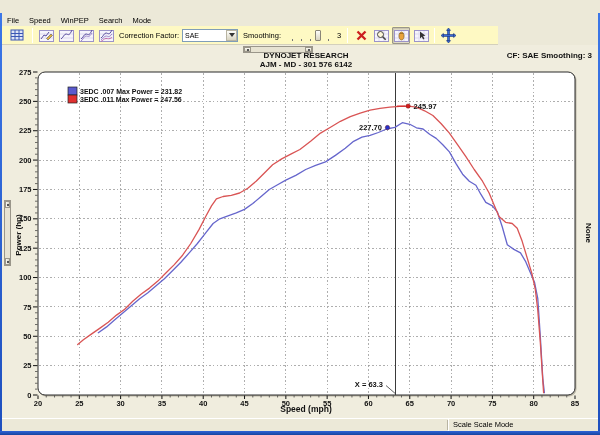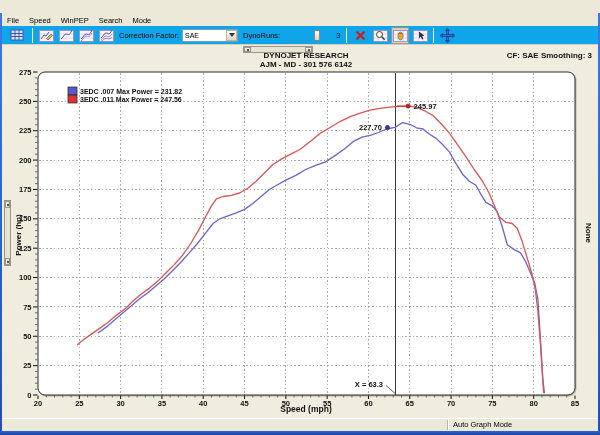--- a/index.html
+++ b/index.html
@@ -27,21 +27,21 @@
   .glyph-min{position:absolute;left:3px;bottom:2px;width:6px;height:2px;background:#fff;}
   .glyph-restore{position:absolute;left:4px;top:3px;width:6px;height:5px;border:1px solid #fff;border-top-width:2px;}
   
   .menubar{
     position:absolute;left:2px;top:15px;width:596px;height:11px;background:#ECE9D8;
     display:flex;align-items:center;font-size:7.5px;
   }
   .menu-item{padding:0 5px;}
   
   .toolbar{
-    position:absolute;left:2px;top:26px;width:596px;height:19px;background:#0ea5e9;
+    position:absolute;left:2px;top:26px;width:496px;height:19px;background:#fef9c3;
     border-bottom:1px solid #d4d0bc;display:flex;align-items:center;font-size:7.5px;
   }
   .tb{
     border:1px solid transparent;background:transparent;padding:0;margin:0 1px;
     width:18px;height:17px;display:flex;align-items:center;justify-content:center;border-radius:1px;
   }
   .tb.wide{width:22px;margin-left:4px;}
   .tb.pressed{border:1px solid #9a968a;background:#e2ddc6;box-shadow:inset 1px 1px 1px #c9c4ae;}
   .sep{width:1px;height:15px;background:#c9c5b2;border-right:1px solid #fff;margin:0 3px;}
   .tblabel{margin:0 3px;white-space:nowrap;}
@@ -153,21 +153,21 @@
           <path d="M2 12.5c2-1 3-3 5-3s3 1 6-1" stroke="#c06aa8" fill="none"></path>
         </svg>
     </button>
     <span class="tblabel">Correction Factor:</span>
     <div class="combo">
       <span>SAE</span>
       <span class="combo-btn">
           <i class="arr"></i>
         </span>
     </div>
-    <span class="tblabel">DynoRuns:</span>
+    <span class="tblabel">Smoothing:</span>
     <div class="slider">
       <div class="handle"></div>
     </div>
     <span class="tblabel">3</span>
     <div class="sep"></div>
     <button class="tb">
       <svg width="13" height="13" viewBox="0 0 13 13">
           <path d="M2.5 2.5l8 8M10.5 2.5l-8 8" stroke="#cc1f1f" stroke-width="2.3"></path>
         </svg>
     </button>
@@ -411,20 +411,20 @@
     </div>
     <div class="mini-vscroll">
       <i class="vs-btn t"></i>
       <i class="vs-btn b"></i>
     </div>
   </div>
 
   <div class="statusbar">
     <div class="sb-left"></div>
     <div class="sb-right">
-      <span>Auto Graph Mode</span>
+      <span>Scale Scale Mode</span>
     </div>
   </div>
 
   <div class="edge left"></div>
   <div class="edge right"></div>
   <div class="edge bottom"></div>
 </div>
 
 </body></html>

